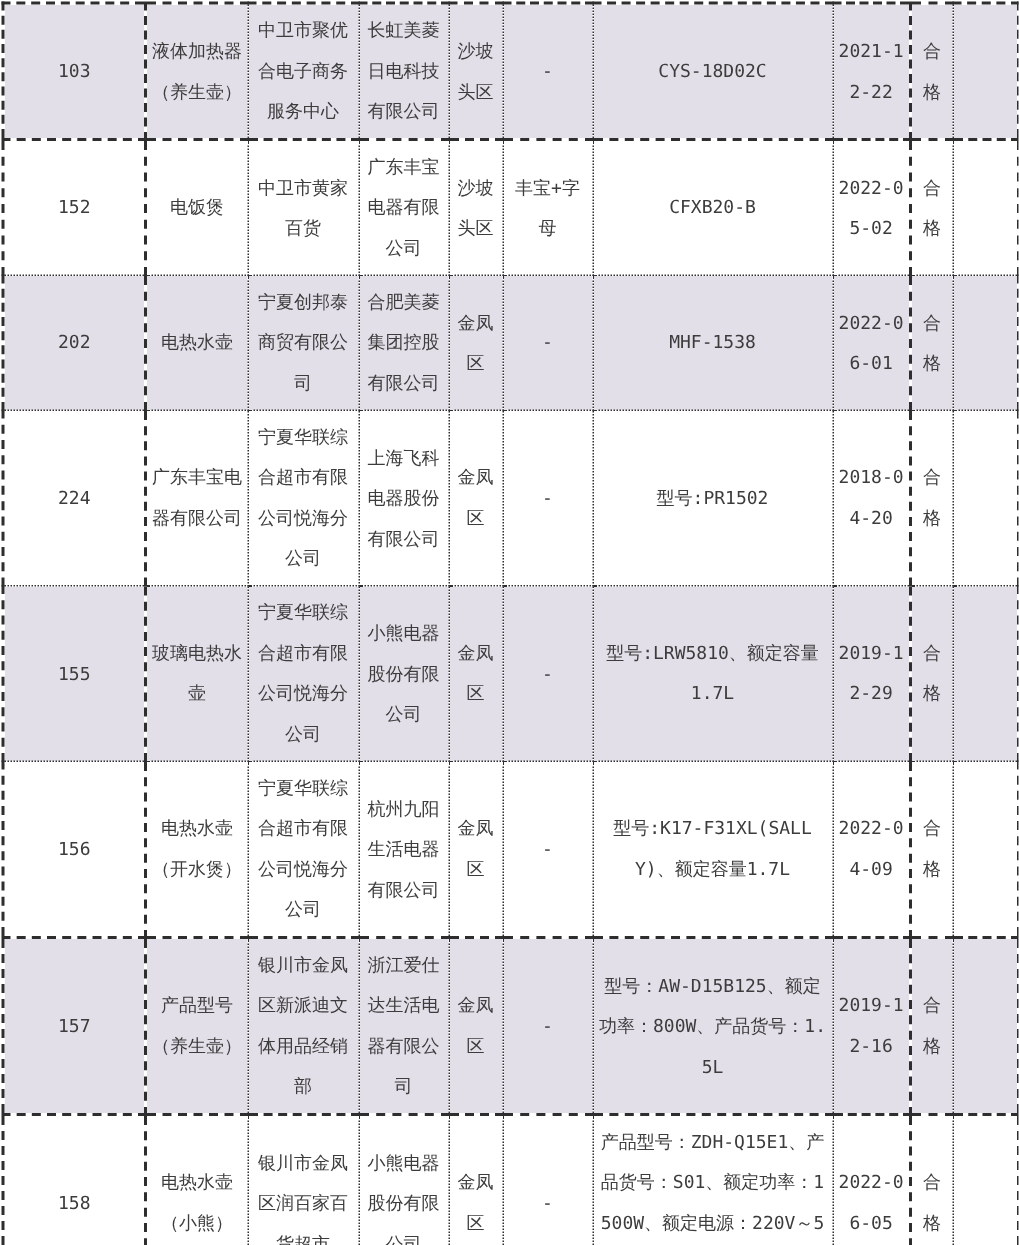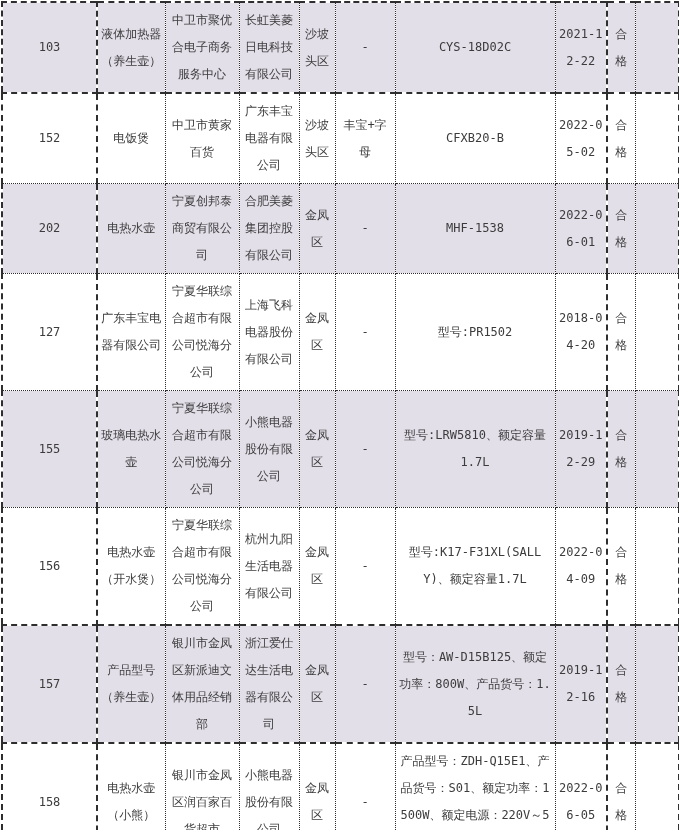--- a/index.html
+++ b/index.html
@@ -92,21 +92,21 @@
     <td class="c-seller">宁夏创邦泰商贸有限公司</td>
     <td class="c-manu">合肥美菱集团控股有限公司</td>
     <td class="c-district">金凤区</td>
     <td class="c-trademark">-</td>
     <td class="c-model">MHF-1538</td>
     <td class="c-date">2022-06-01</td>
     <td class="c-result">合格</td>
     <td class="c-extra"></td>
   </tr>
         <tr style="height: 85px;">
-    <td class="c-seq">127</td>
+    <td class="c-seq">224</td>
     <td class="c-product">广东丰宝电器有限公司</td>
     <td class="c-seller">宁夏华联综合超市有限公司悦海分公司</td>
     <td class="c-manu">上海飞科电器股份有限公司</td>
     <td class="c-district">金凤区</td>
     <td class="c-trademark">-</td>
     <td class="c-model">型号:PR1502</td>
     <td class="c-date">2018-04-20</td>
     <td class="c-result">合格</td>
     <td class="c-extra"></td>
   </tr>

